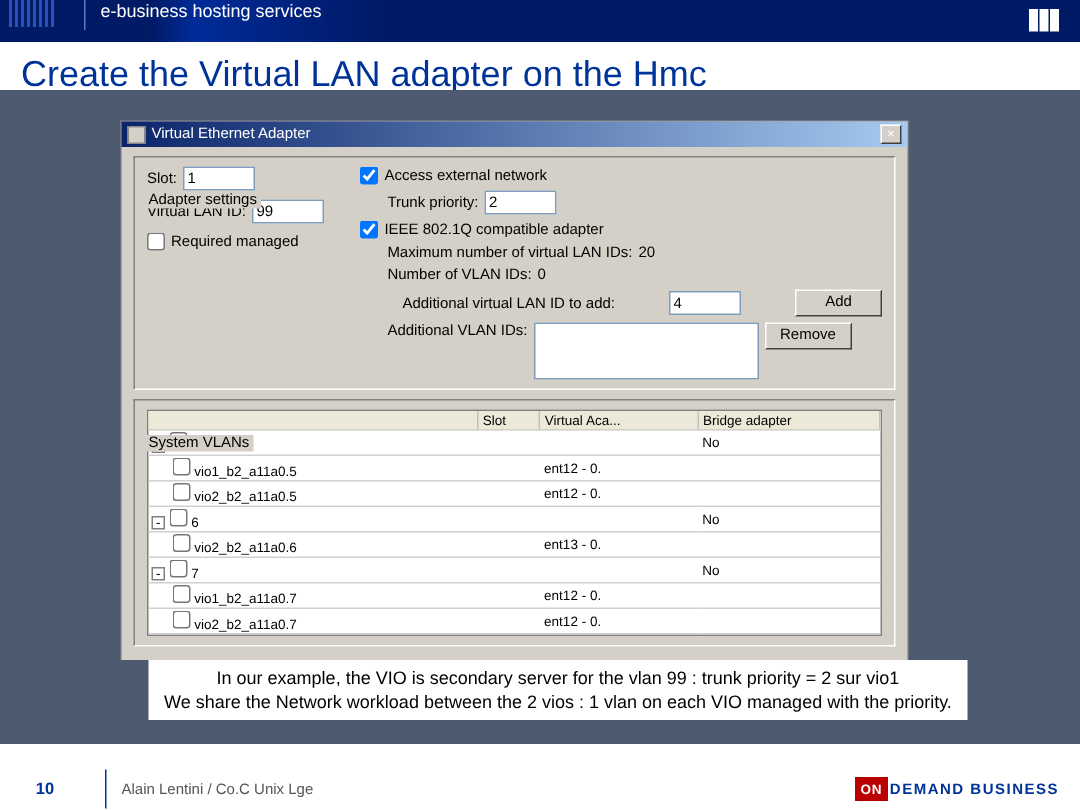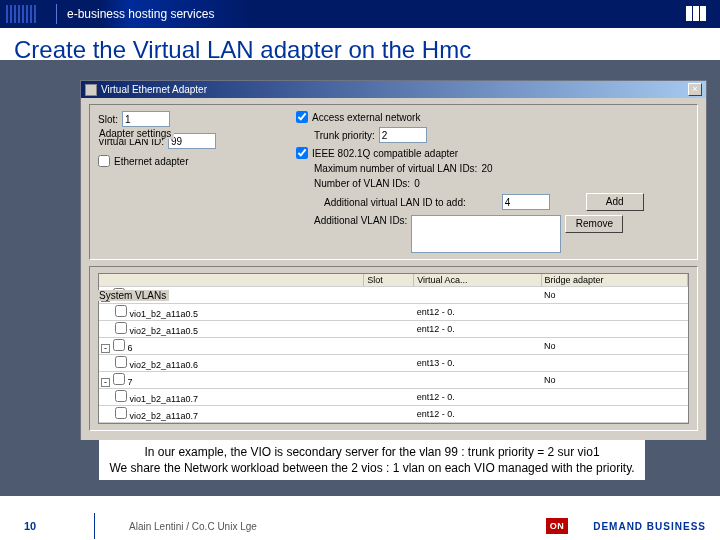--- a/index.html
+++ b/index.html
@@ -1,34 +1,34 @@
 <!DOCTYPE html>
 <html><head>
 <meta charset="utf-8">
 <style>
   * { box-sizing: border-box; margin: 0; padding: 0; }
   body { width: 720px; height: 540px; font-family: Arial, Helvetica, sans-serif; background: #fff; overflow: hidden; font-size: 11px; color: #222; }
   .slide { width: 720px; height: 540px; position: relative; }
 
   
-  .banner { height: 28px; background: linear-gradient(to right, #001a66 0%, #001a66 14%, #002b99 18%, #001a66 35%, #001a66 100%); display: flex; align-items: center; color: #fff; font-size: 12px; position: relative; }
+  .banner { height: 28px; background: linear-gradient(to right, #001a66 0%, #001a66 14%, #002b99 18%, #001a66 35%, #001a66 100%); display: flex; align-items: flex-start; color: #fff; font-size: 12px; position: relative; }
   .stripes { display: flex; gap: 2px; margin-left: 6px; margin-right: 10px; }
   .stripe { width: 2px; height: 18px; background: #2a4fbf; }
   .divider-v { width: 1px; height: 20px; background: #5a78d6; margin: 0 10px; }
   .logo-ibm { position: absolute; right: 14px; top: 6px; display: flex; gap: 1px; }
   .logo-bar { width: 6px; height: 15px; background: #fff; }
 
   
   .title { font-size: 24px; color: #003399; padding: 8px 14px 6px; }
 
   
   .body-band { position: absolute; top: 60px; left: 0; right: 0; bottom: 44px; background: #4d5a70; }
 
   
-  .dialog { position: absolute; top: 80px; left: 80px; width: 627px; border: 1px solid #6f7480; background: #d4d0c8; font-family: "Tahoma", Arial, sans-serif; font-size: 10px; color: #000; }
+  .dialog { position: absolute; top: 80px; left: 80px; width: 526px; border: 1px solid #6f7480; background: #d4d0c8; font-family: "Tahoma", Arial, sans-serif; font-size: 10px; color: #000; }
   .dlg-title { background: linear-gradient(to right, #0a246a, #a6caf0); color: #fff; font-size: 10px; padding: 2px 4px; display: flex; align-items: center; }
   .dlg-title .icon { width: 12px; height: 12px; background: #d4d0c8; border:1px solid #888; margin-right:4px; }
   .dlg-title .sp { flex: 1; }
   .dlg-close { width: 14px; height: 13px; background: #d4d0c8; border: 1px solid #fff; border-right-color:#404040; border-bottom-color:#404040; font-size:9px; line-height:11px; text-align:center; font-family: Arial; }
   .dlg-body { padding: 6px 8px 4px; }
   .group { border: 1px solid #808080; border-right-color:#fff; border-bottom-color:#fff; padding: 6px 8px; margin-bottom: 6px; position: relative; background:#d4d0c8; }
   .group-title { position: absolute; top: -7px; left: 6px; background: #d4d0c8; padding: 0 3px; font-size: 10px; margin-top: 30px; }
   .col-l { width: 180px; display:flex; flex-direction:column; gap:6px; }
   .col-r { flex:1; display:flex; flex-direction:column; gap:4px; }
   .field { display:flex; align-items:center; gap:4px; }
@@ -42,21 +42,21 @@
   .vlantable th, .vlantable td { border-bottom:1px solid #d0d0d0; padding:1px 3px; text-align:left; font-weight:normal; }
   .vlantable th { background:#ece9d8; border-right:1px solid #c0c0c0; }
   .tree-toggle { display:inline-block; width:9px; height:9px; border:1px solid #808080; text-align:center; line-height:7px; font-size:9px; margin-right:3px; background:#fff; }
   .dlg-buttons { display:flex; justify-content:flex-end; gap:6px; padding:4px 6px 6px; border-top:1px solid #fff; }
 
   
   .caption { position:absolute; bottom:60px; left:0; right:0; text-align:center; font-size:12px; line-height:16px; padding:0 17px; background:#4d5a70; color:#fff;margin-left:24px; }
   .caption-inner { background:#fff; color:#000; padding:4px 10px; display:inline-block; text-align:center; }
 
   
-  .footer { position:absolute; bottom:0; left:0; right:0; height:28px; display:flex; align-items:center; font-size:11px;gap:24px; }
+  .footer { position:absolute; bottom:0; left:0; right:0; height:28px; display:flex; align-items:center; font-size:11px; }
   .footer .pg { width:60px; text-align:center; color:#003399; font-weight:bold; }
   .footer .fdiv { width:1px; height:26px; background:#003399; margin:0 10px; }
   .footer .author { color:#555; font-size:10px; }
   .footer .sp { flex:1; }
   .ondemand { background:#b00; color:#fff; font-size:9px; font-weight:bold; padding:3px 4px; letter-spacing:0.5px; margin-right:1px;}
   .biz { font-size:10px; color:#003399; font-weight:bold; letter-spacing:1px; margin-right:14px;}
 </style>
 </head>
 <body>
 <div class="slide">
@@ -101,21 +101,21 @@
             <div class="field">
               <span class="lbl">Slot:</span>
               <input type="text" class="w" value="1" style="">
             </div>
             <div class="field">
               <span class="lbl">Virtual LAN ID:</span>
               <input type="text" class="w" value="99" style="">
             </div>
             <div class="field">
               <input type="checkbox" style="">
-              <span class="lbl">Ethernet adapter</span>
+              <span class="lbl">Required managed</span>
             </div>
           </div>
           <div class="col-r">
             <div class="field">
               <input type="checkbox" checked="" style="">
               <span class="lbl">Access external network</span>
             </div>
             <div class="field" style="margin-left:18px;">
               <span class="lbl">Trunk priority:</span>
               <input type="text" class="w" value="2" style="">

